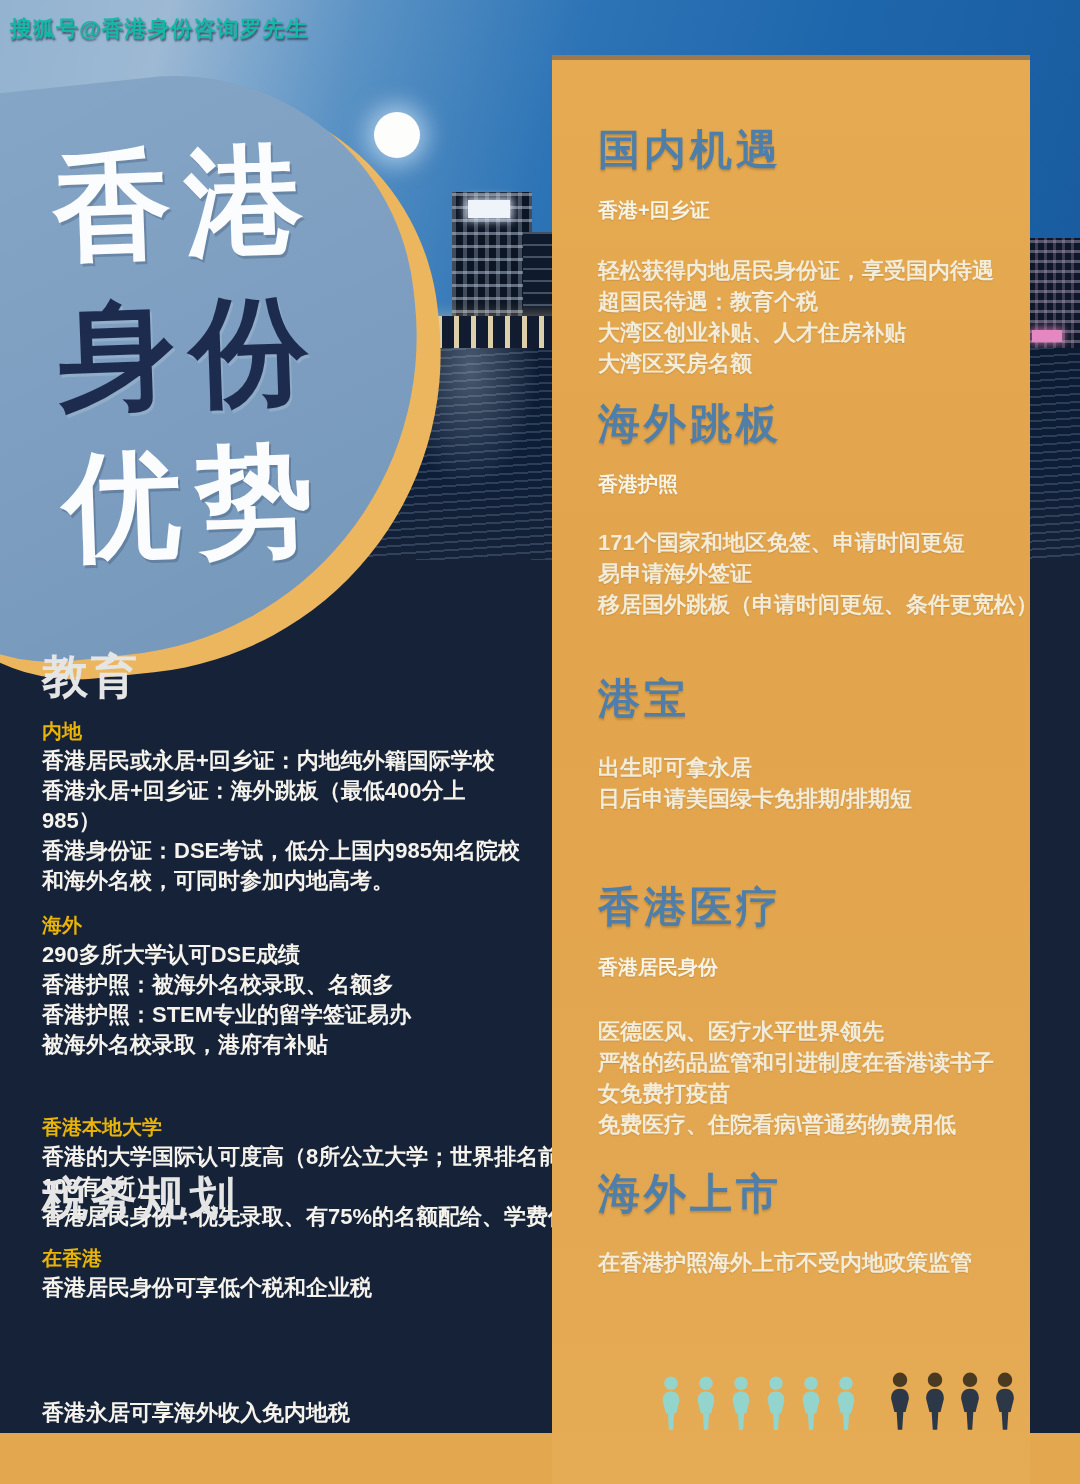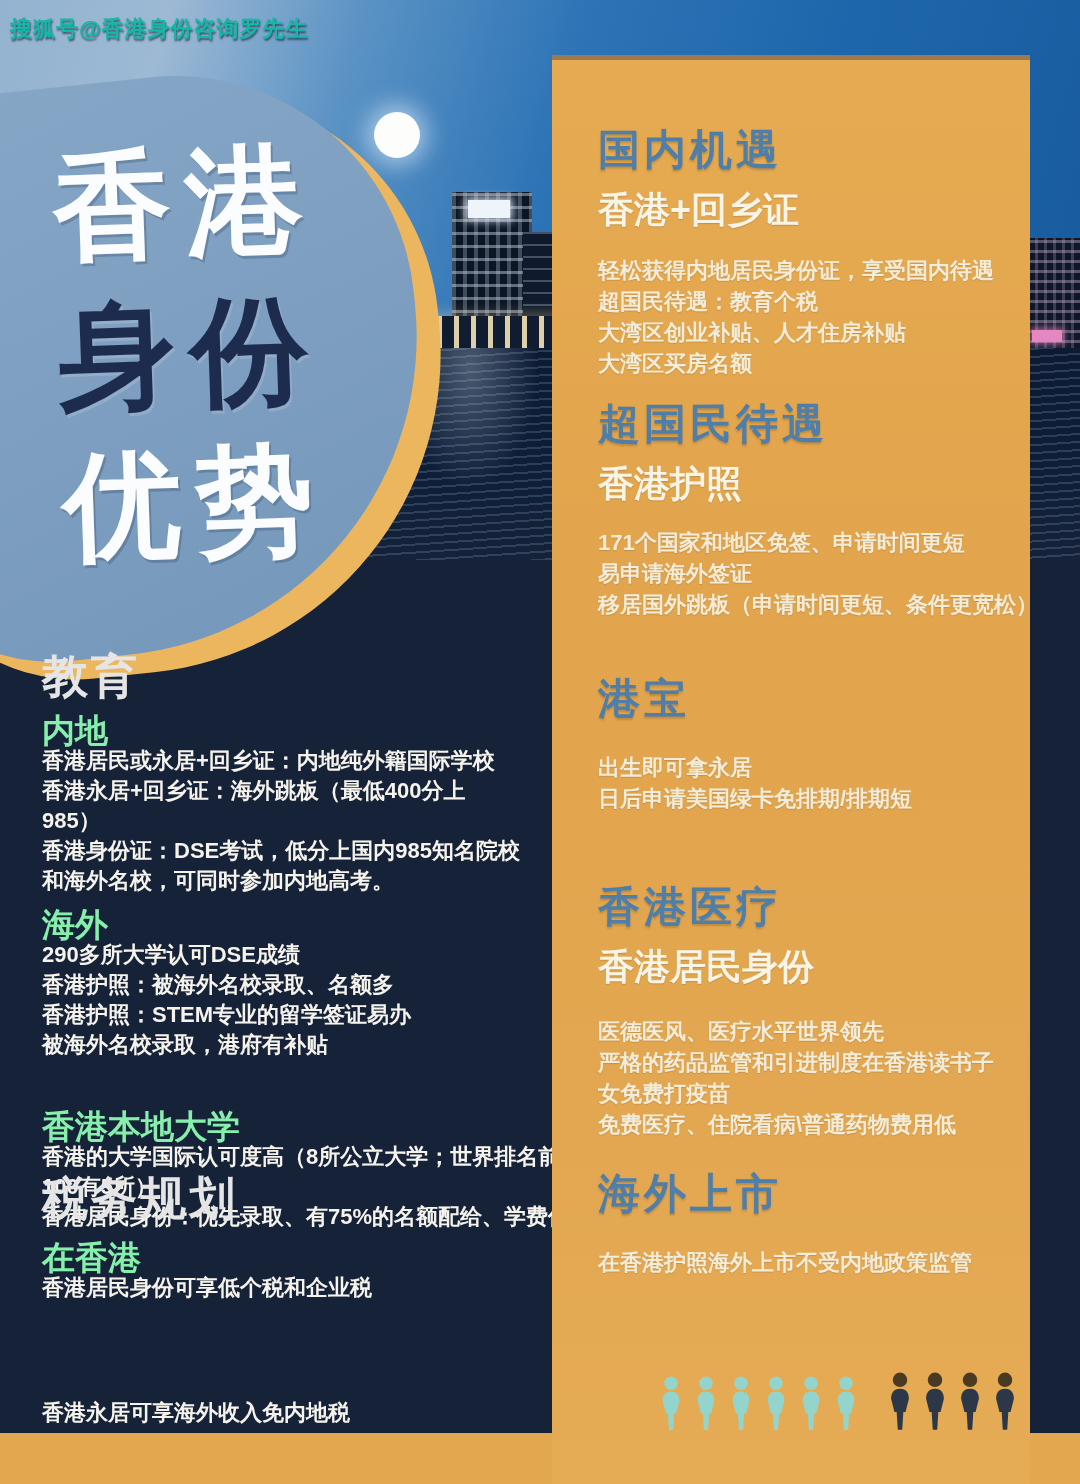--- a/index.html
+++ b/index.html
@@ -63,34 +63,34 @@
   .title .t-navy{color:#1d2c4e; text-shadow:2px 3px 0 rgba(255,255,255,.15);}
   
   .watermark{
     position:absolute; left:10px; top:14px; z-index:9;
     color:#14b8a6; font-size:22px; letter-spacing:1px;
     text-shadow:1px 2px 2px rgba(20,30,50,.65);
   }
   
   .lc{position:absolute; left:42px; width:515px; z-index:5; color:#f5f3ec; white-space:nowrap;}
   .lc-h{font-size:46px; line-height:56px; color:#e5e5e5; letter-spacing:3px;}
-  .g-label{font-size:33px; line-height:30px; color:#86efac;}
+  .g-label{font-size:20px; line-height:30px; color:#eab308;}
   .g-line{font-size:22px; line-height:30px;}
   .pos-edu-h{top:648px;} .pos-g0{top:716px;} .pos-g1{top:910px;} .pos-g2{top:1112px;}
   .pos-tax-h{top:1170px;} .pos-g3{top:1243px;} .pos-g4{top:1308px;} .pos-g5{top:1398px;}
   
   .orange-panel{
     position:absolute; left:552px; top:55px; width:478px; height:1429px; z-index:5;
     background:linear-gradient(180deg,#e6ab52 0%,#e2a44c 35%,#e3a751 75%,#e6ab55 100%);
     border-top:5px solid rgba(45,50,65,.40);
   }
   .rs{position:absolute; left:46px; width:420px; white-space:nowrap;}
   .rs-h{font-size:42px; line-height:54px; color:#4f7ea9; letter-spacing:4px;
         text-shadow:0 2px 2px rgba(120,90,40,.35);}
-  .rs-sub{font-size:36px; line-height:34px; color:#f8f4e6; margin-top:16px;
+  .rs-sub{font-size:20px; line-height:34px; color:#f8f4e6; margin-top:16px;
           text-shadow:0 1px 1px rgba(150,110,50,.4);}
   .rs-line{font-size:22px; line-height:31px; color:#f3ecd9;
            text-shadow:0 1px 1px rgba(150,110,50,.35);}
   .rs-lines{margin-top:26px;}
   .pos-s1{top:63px;} .pos-s2{top:337px;} .pos-s3{top:612px;} .pos-s4{top:820px;} .pos-s5{top:1107px;}
   .pos-s1 .rs-lines{margin-top:28px;} .pos-s4 .rs-lines{margin-top:32px;}
   
   .people{position:absolute; left:104px; top:1312px; display:flex; align-items:flex-end; gap:5px;}
   .person{display:block;}
   .person.teal path,.person.teal circle{fill:#8fd8d4;}
@@ -176,21 +176,21 @@
       <div class="rs-sub">香港+回乡证</div>
       <div class="rs-lines">
         <div class="rs-line">轻松获得内地居民身份证，享受国内待遇</div>
         <div class="rs-line">超国民待遇：教育个税</div>
         <div class="rs-line">大湾区创业补贴、人才住房补贴</div>
         <div class="rs-line">大湾区买房名额</div>
       </div>
     </div>
 
     <div class="rs pos-s2">
-      <div class="rs-h">超国民待遇</div>
+      <div class="rs-h">海外跳板</div>
       <div class="rs-sub">香港护照</div>
       <div class="rs-lines">
         <div class="rs-line">171个国家和地区免签、申请时间更短</div>
         <div class="rs-line">易申请海外签证</div>
         <div class="rs-line">移居国外跳板（申请时间更短、条件更宽松）</div>
       </div>
     </div>
 
     <div class="rs pos-s3">
       <div class="rs-h">港宝</div>

